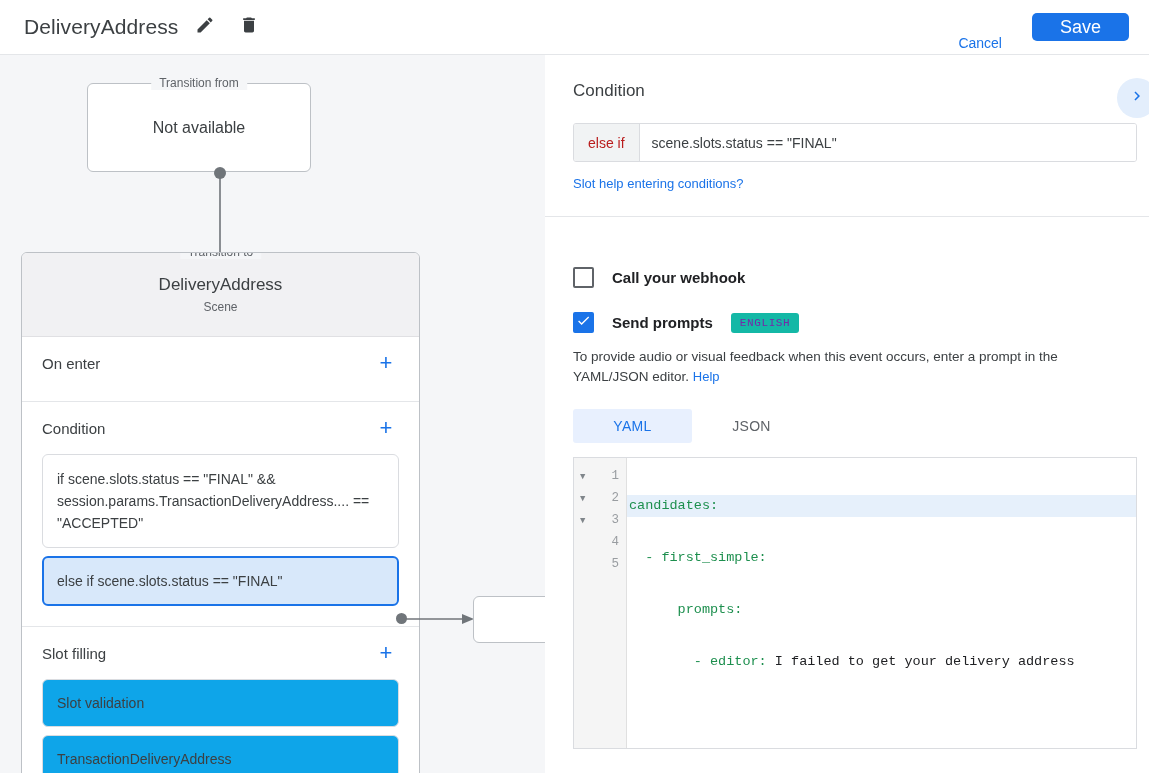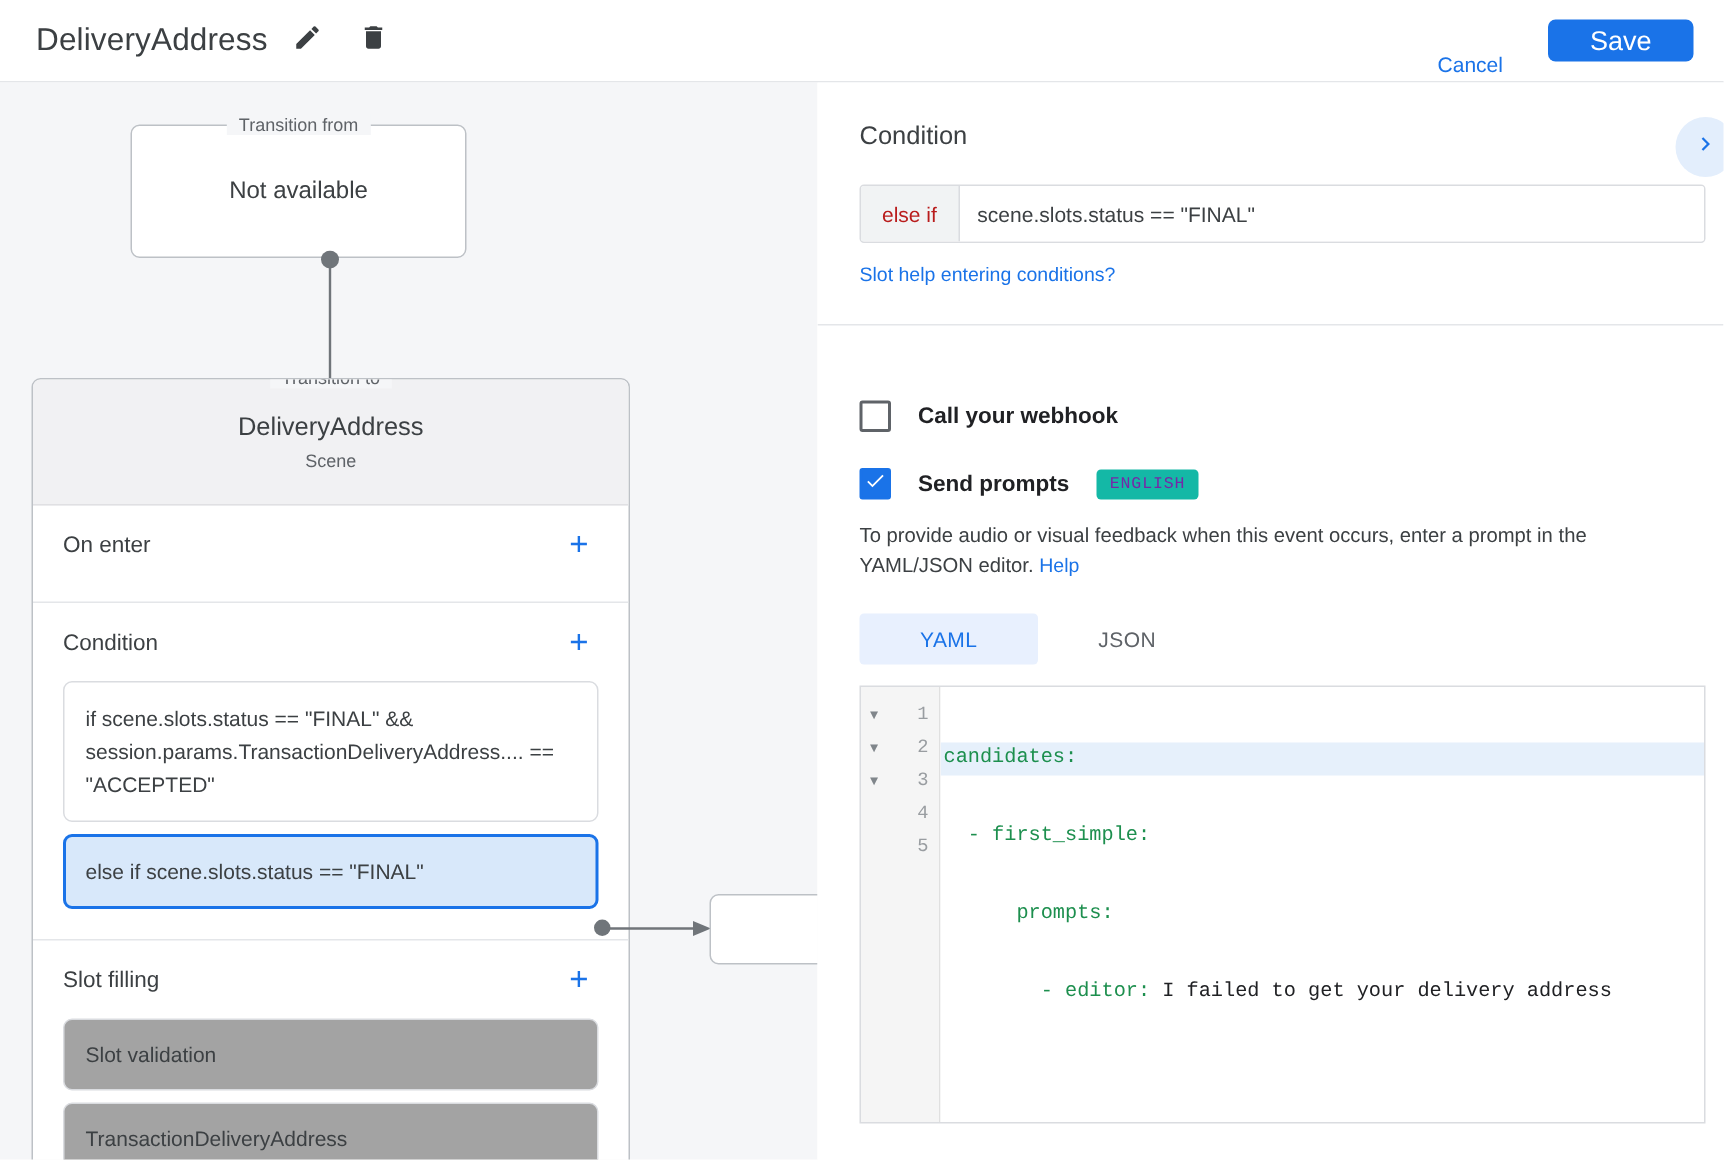--- a/index.html
+++ b/index.html
@@ -96,21 +96,21 @@
 
   .cond-item {
     border: 1px solid #dadce0; border-radius: 6px; background: #ffffff;
     padding: 13px 14px; font-size: 14px; color: #3c4043; line-height: 22px;
     margin-bottom: 8px; cursor: pointer;
   }
   .cond-item.selected {
     background: #d8e8fa; border: 2px solid #1a73e8; padding: 12px 13px;
   }
   .slot-item {
-    border: 1px solid #dadce0; border-radius: 6px; background: #a3a3a3;
+    border: 1px solid #dadce0; border-radius: 6px; background: #0ea5e9;
     padding: 0 14px; height: 48px; display: flex; align-items: center;
     font-size: 14px; color: #3c4043; margin-bottom: 8px; cursor: pointer;
   }
 
   
   .edge-dot {
     position: absolute; left: 396px; top: 558px;
     width: 11px; height: 11px; border-radius: 50%; background: #70757a;
   }
   .edge-line { position: absolute; left: 404px; top: 552px; width: 72px; height: 24px; }

